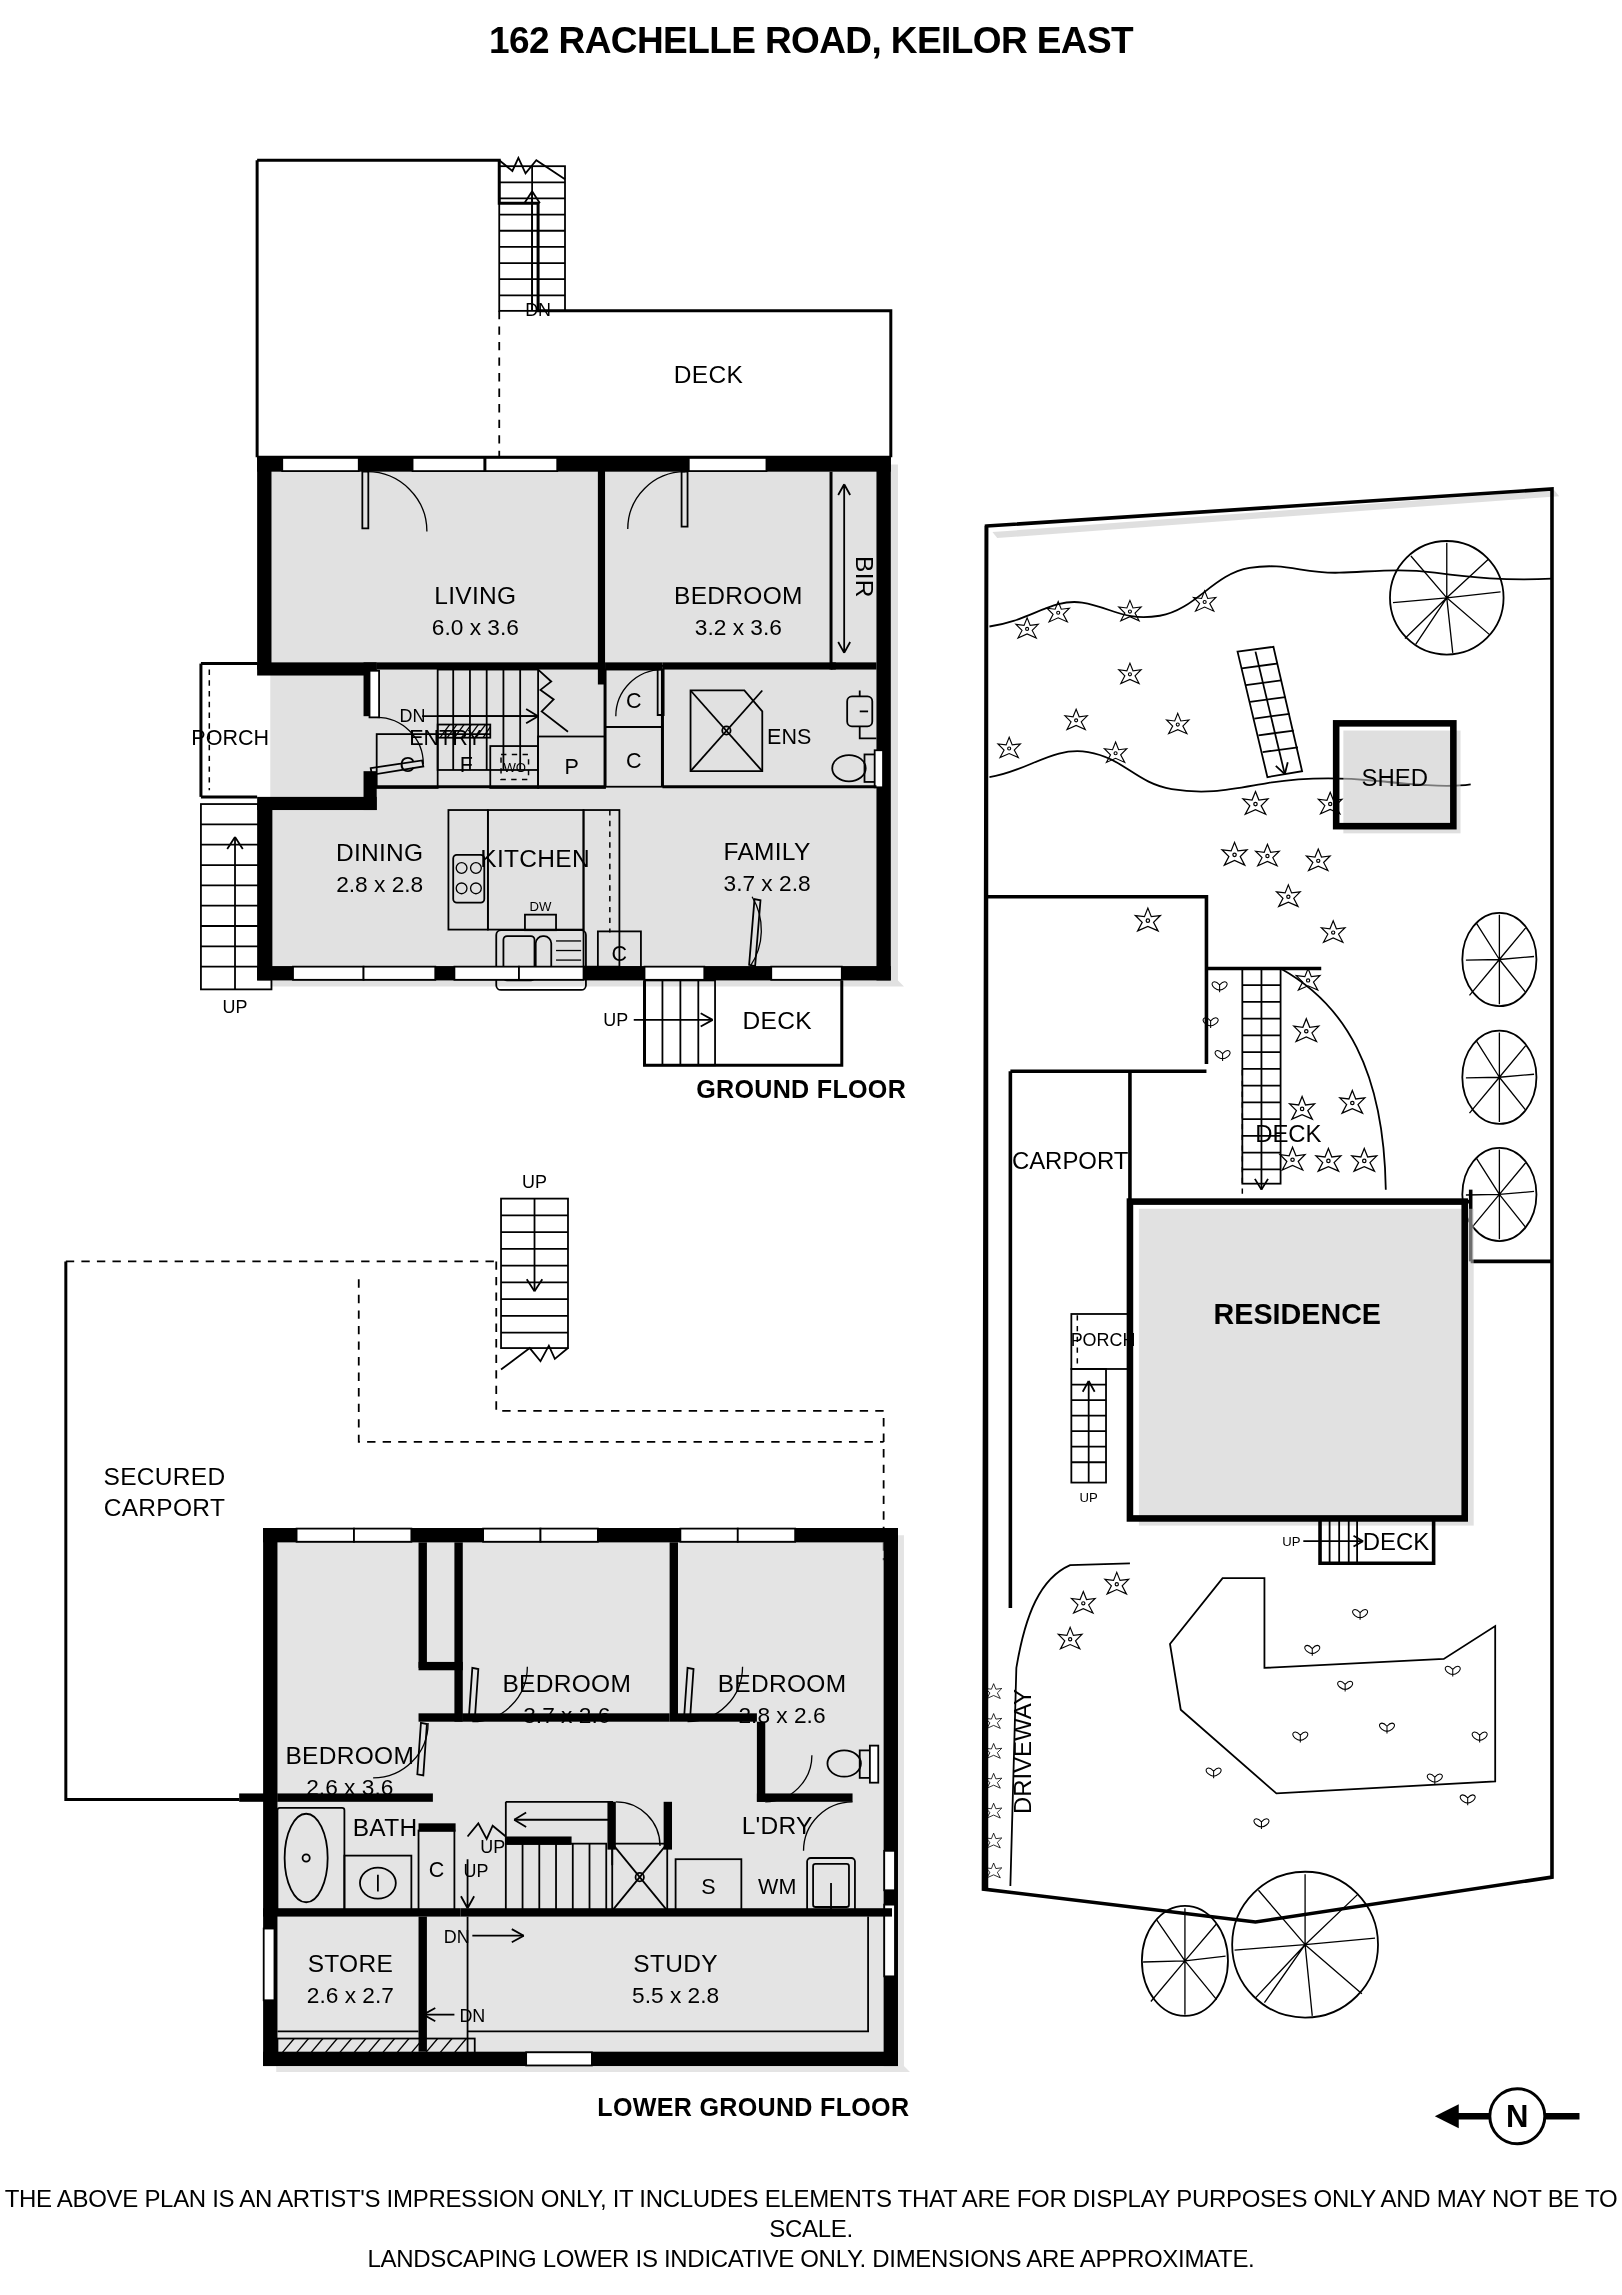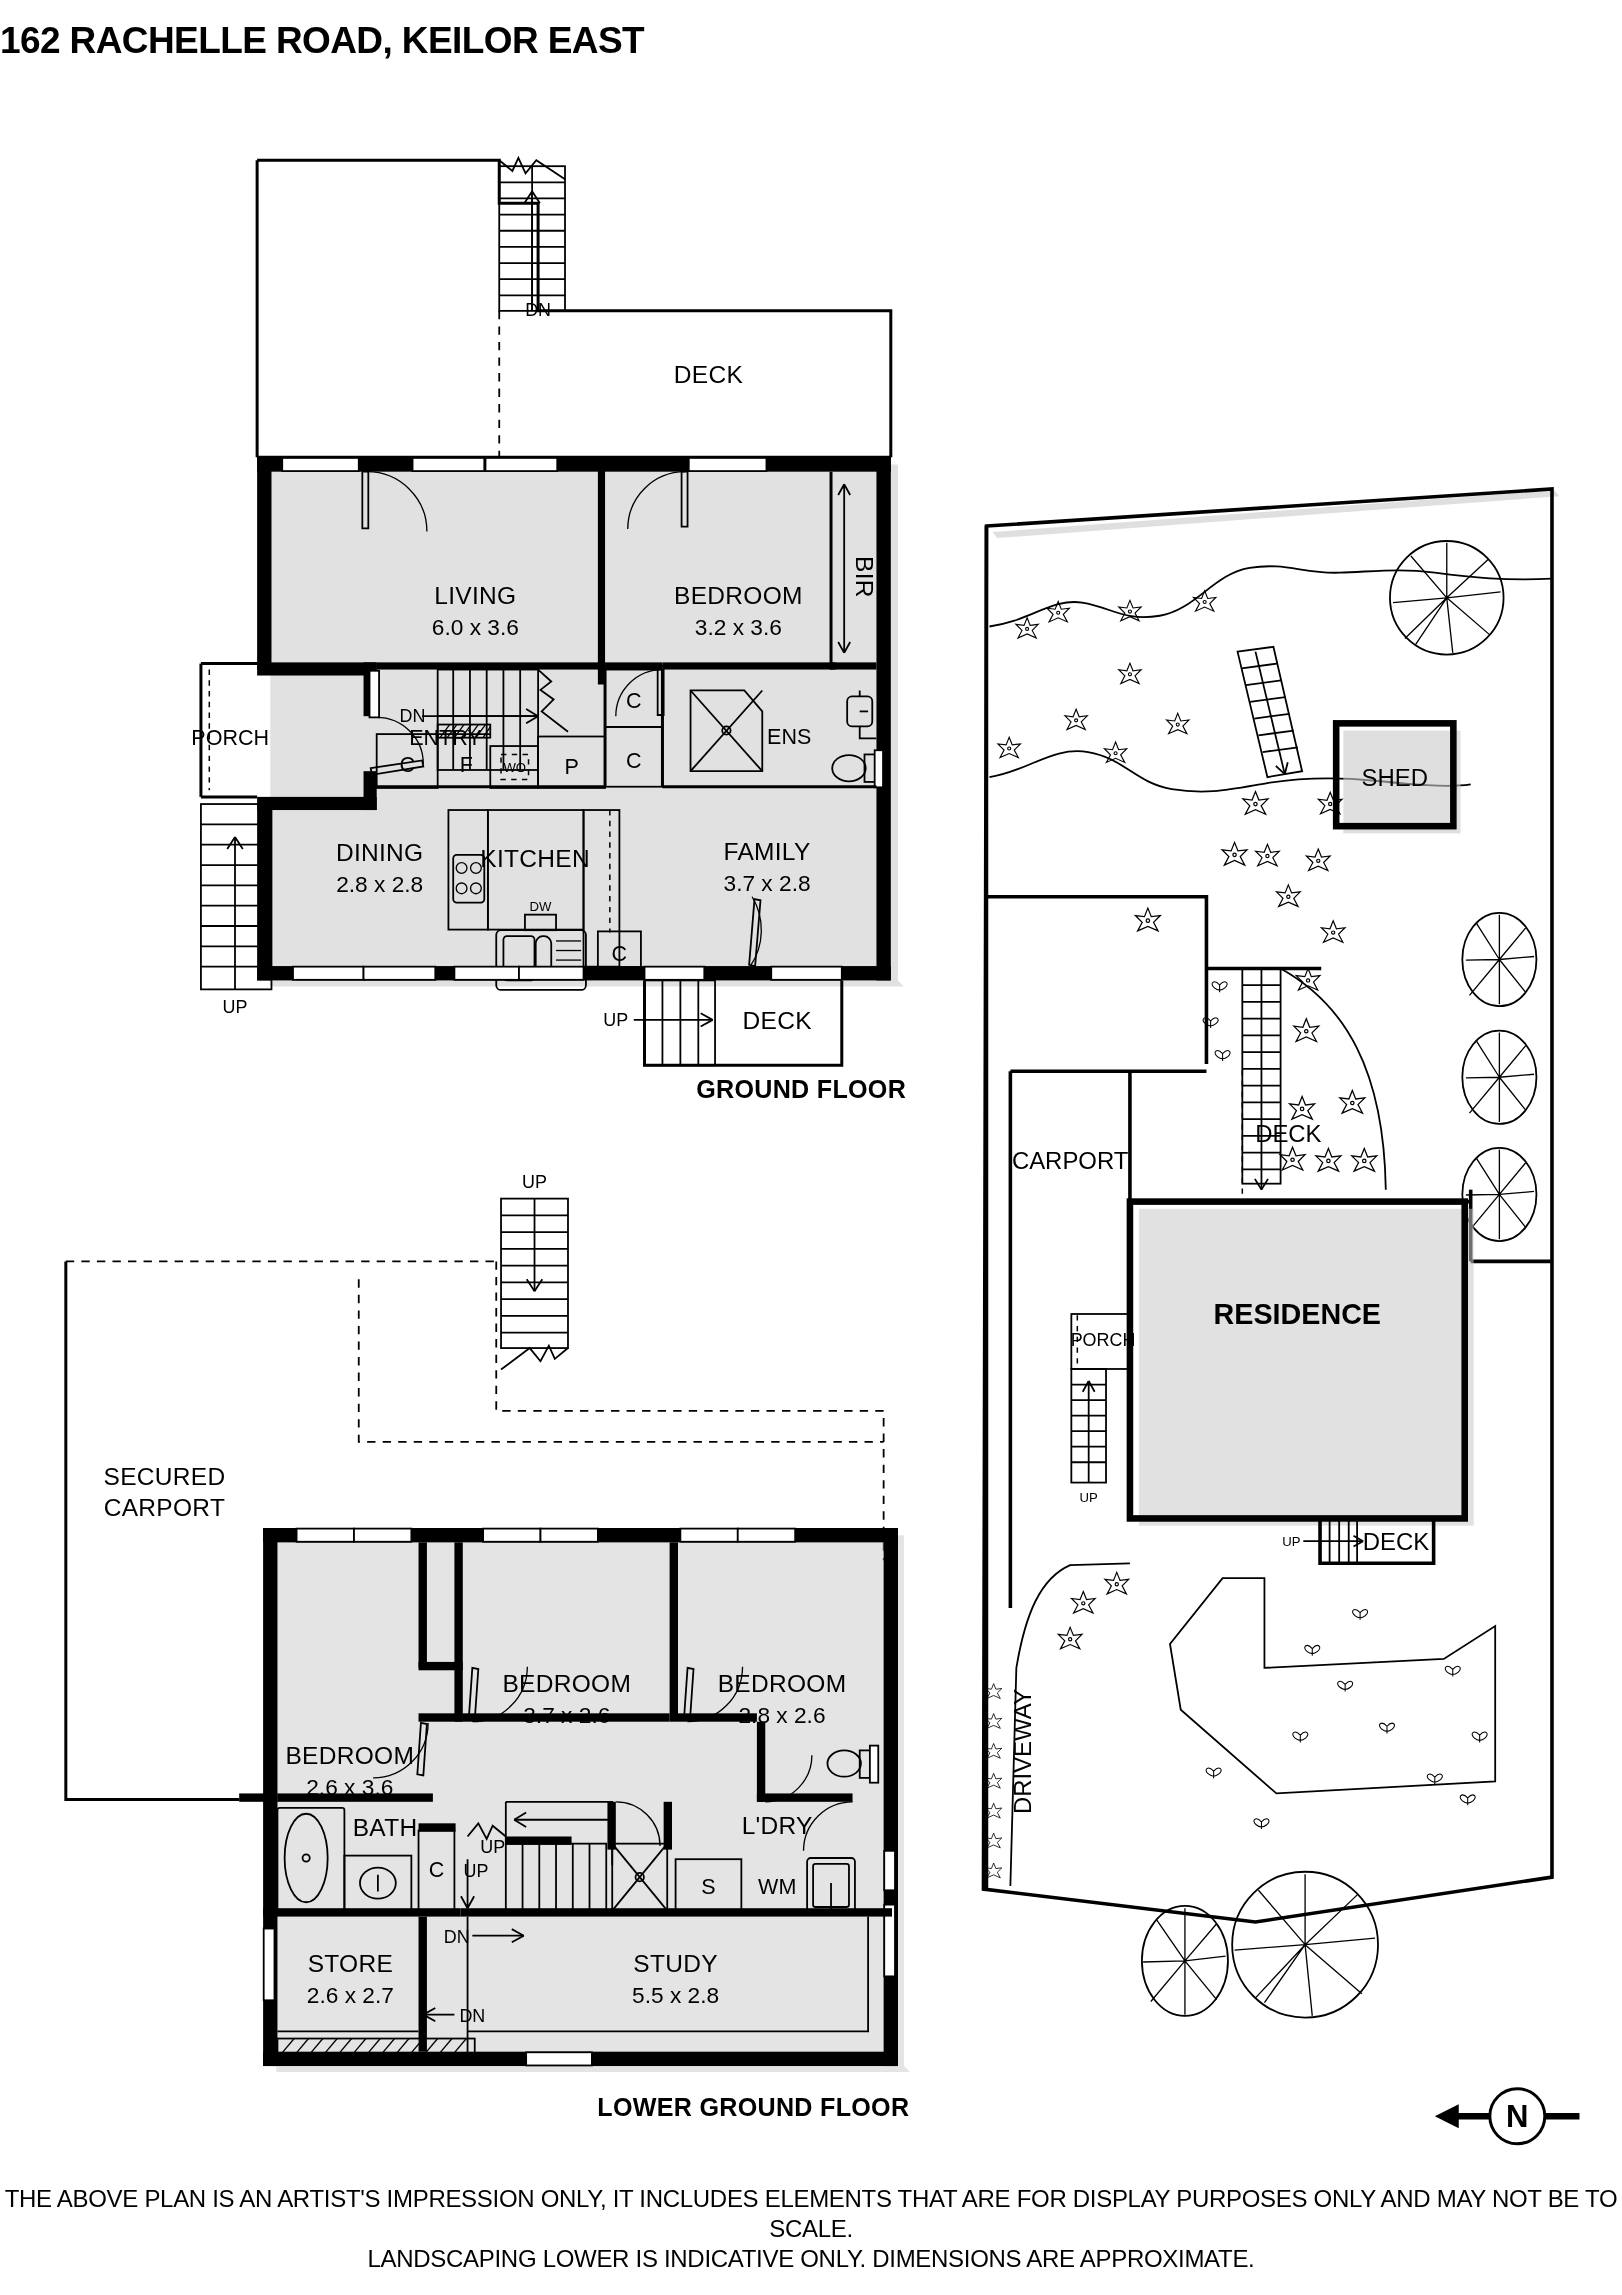--- a/index.html
+++ b/index.html
@@ -16,20 +16,21 @@
     width: 1622px;
     height: 2295px;
     background: #ffffff;
     overflow: hidden;
   }
   .title {
     position: absolute;
     left: 0;
     top: 20.3px;
     width: 1622px;
+    text-align: center;
     font-size: 37px;
     font-weight: bold;
     letter-spacing: -0.6px;
     font-family: "Liberation Sans", sans-serif;
   }
   svg.plan {
     position: absolute;
     left: 0;
     top: 0;
     width: 1622px;

